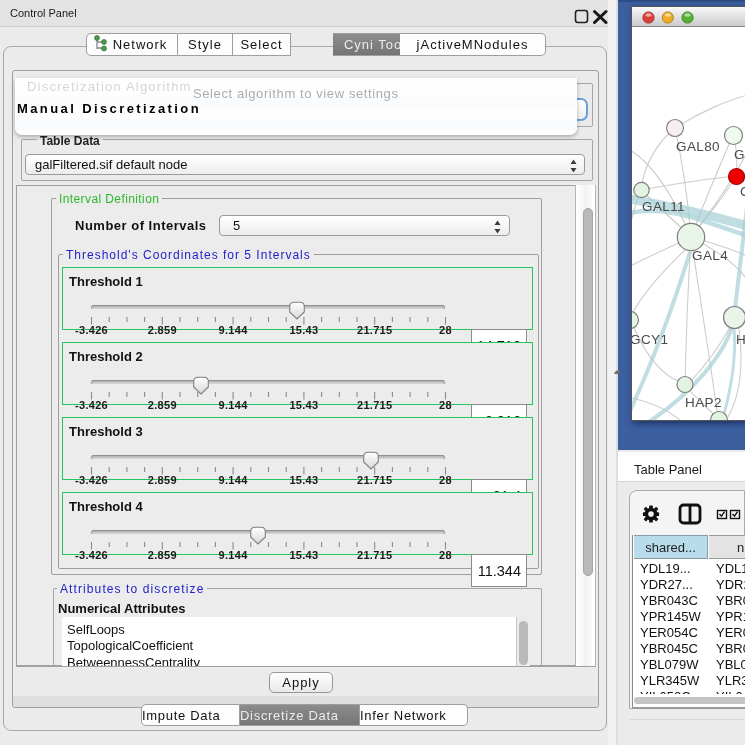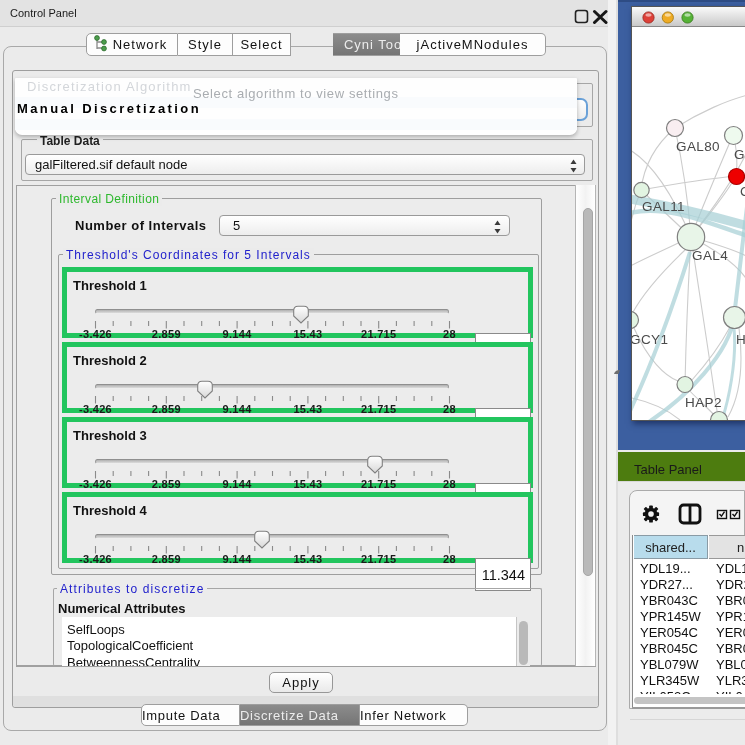--- a/index.html
+++ b/index.html
@@ -19,40 +19,40 @@
 .group{position:absolute;border:1px solid #a6a6a6;border-radius:2px;}
 .gtitle{position:absolute;background:#ebebeb;padding:0 3px;font-size:12px;}
 .combo{position:absolute;border:1px solid #9a9a9a;border-radius:4px;background:linear-gradient(#ffffff,#ededed);font-size:13px;color:#111;}
 .combo .cv{position:absolute;left:8px;top:3px;}
 .combo svg{position:absolute;}
 
 #scrollpane{left:16px;top:185px;width:580px;height:481px;border:1px solid #a0a0a0;background:#ececec;}
 #sbtrack{left:575px;top:185px;width:21px;height:481px;border-left:1px solid #b5b5b5;border-right:1px solid #b5b5b5;background:linear-gradient(90deg,#ffffff,#f2f2f2 50%,#ffffff);}
 #sbthumb{left:583px;top:208px;width:10px;height:368px;background:#b9b9b9;border:1px solid #a5a5a5;border-radius:5px;}
 
-.tpanel{position:absolute;left:62px;width:471px;height:71px;border:5px solid #22c55e;background:#ececec;}
+.tpanel{position:absolute;left:62px;width:471px;height:63px;border:1px solid #22c55e;background:#ececec;}
 .tpanel .lbl{position:absolute;left:6px;top:6px;font-size:13px;font-weight:bold;color:#111;}
 .track{position:absolute;left:28px;top:37px;width:354px;height:5px;border:1px solid #9b9b9b;border-top:1px solid #8f8f8f;border-bottom:1px solid #ededed;border-radius:2.5px;background:linear-gradient(#b0b0b0,#dcdcdc);}
 .vbox{position:absolute;left:408px;top:33px;width:56px;height:33px;background:#fff;border:1px solid #8a8a8a;font-size:14.5px;color:#111;text-align:right;line-height:33px;padding-right:5px;margin-top:28px;}
 .ticks{position:absolute;left:0;top:0;}
 .tlabel{position:absolute;top:56px;font-size:11px;letter-spacing:0.3px;font-weight:bold;color:#1a1a1a;transform:translateX(-50%);}
 .thumb{position:absolute;top:33px;width:17px;height:19px;transform:translateX(-50%);}
 
 #attrlist{left:62px;top:617px;width:468px;height:49px;background:#fff;font-size:13px;color:#111;line-height:16.5px;padding-top:4.5px;overflow:hidden;}
 #attrlist div{padding-left:5px;}
 #applybtn{left:269px;top:672px;width:64px;height:21px;border:1px solid #979797;border-radius:5px;background:linear-gradient(#ffffff,#e9e9e9);font-size:13px;letter-spacing:1px;text-align:center;line-height:19px;color:#111;}
 
 .btab{position:absolute;top:704px;height:22px;z-index:5;background:#fdfdfd;border:1px solid #9e9e9e;border-left:none;font-size:13px;letter-spacing:0.7px;color:#111;text-align:left;line-height:21px;}
 
 #popup{left:15px;top:78px;width:562px;height:57px;background:#fefefe;border-radius:1px 1px 7px 7px;box-shadow:0 2px 4px rgba(0,0,0,0.27);}
 
 #desktop{left:618px;top:0;width:127px;height:450px;background:#3c5fa0;}
 #netframe{left:631px;top:6px;width:114px;height:415px;background:#fff;border:1px solid #555;box-shadow:2px 3px 6px rgba(10,20,60,0.55);}
 #nettitle{left:0;top:0;width:114px;height:20px;background:linear-gradient(#fafafa,#c9c9c9);border-bottom:1px solid #888;}
-#tablepanelbar{left:618px;top:452px;width:127px;height:30px;background:#4d7c0f;border-bottom:1px solid #d8d8d8;}
+#tablepanelbar{left:618px;top:452px;width:127px;height:30px;background:#ffffff;border-bottom:1px solid #d8d8d8;}
 #tablepanelbar .t{position:absolute;left:16px;top:10px;font-size:13px;color:#1a1a1a;}
 #tablewin{left:629px;top:490px;width:116px;height:219px;background:#f4f4f4;border:1px solid #aaa;border-radius:8px 0 0 0;}
 </style></head>
 <body>
 <div class="abs" id="titlebar">
     <span class="t">Control Panel</span>
   </div>
 
 <svg class="abs" style="left:574px;top:9px" width="34" height="15" viewBox="0 0 34 15">
  <rect x="1.5" y="1.5" width="12" height="12" rx="2.5" fill="none" stroke="#222" stroke-width="1.6"></rect>

